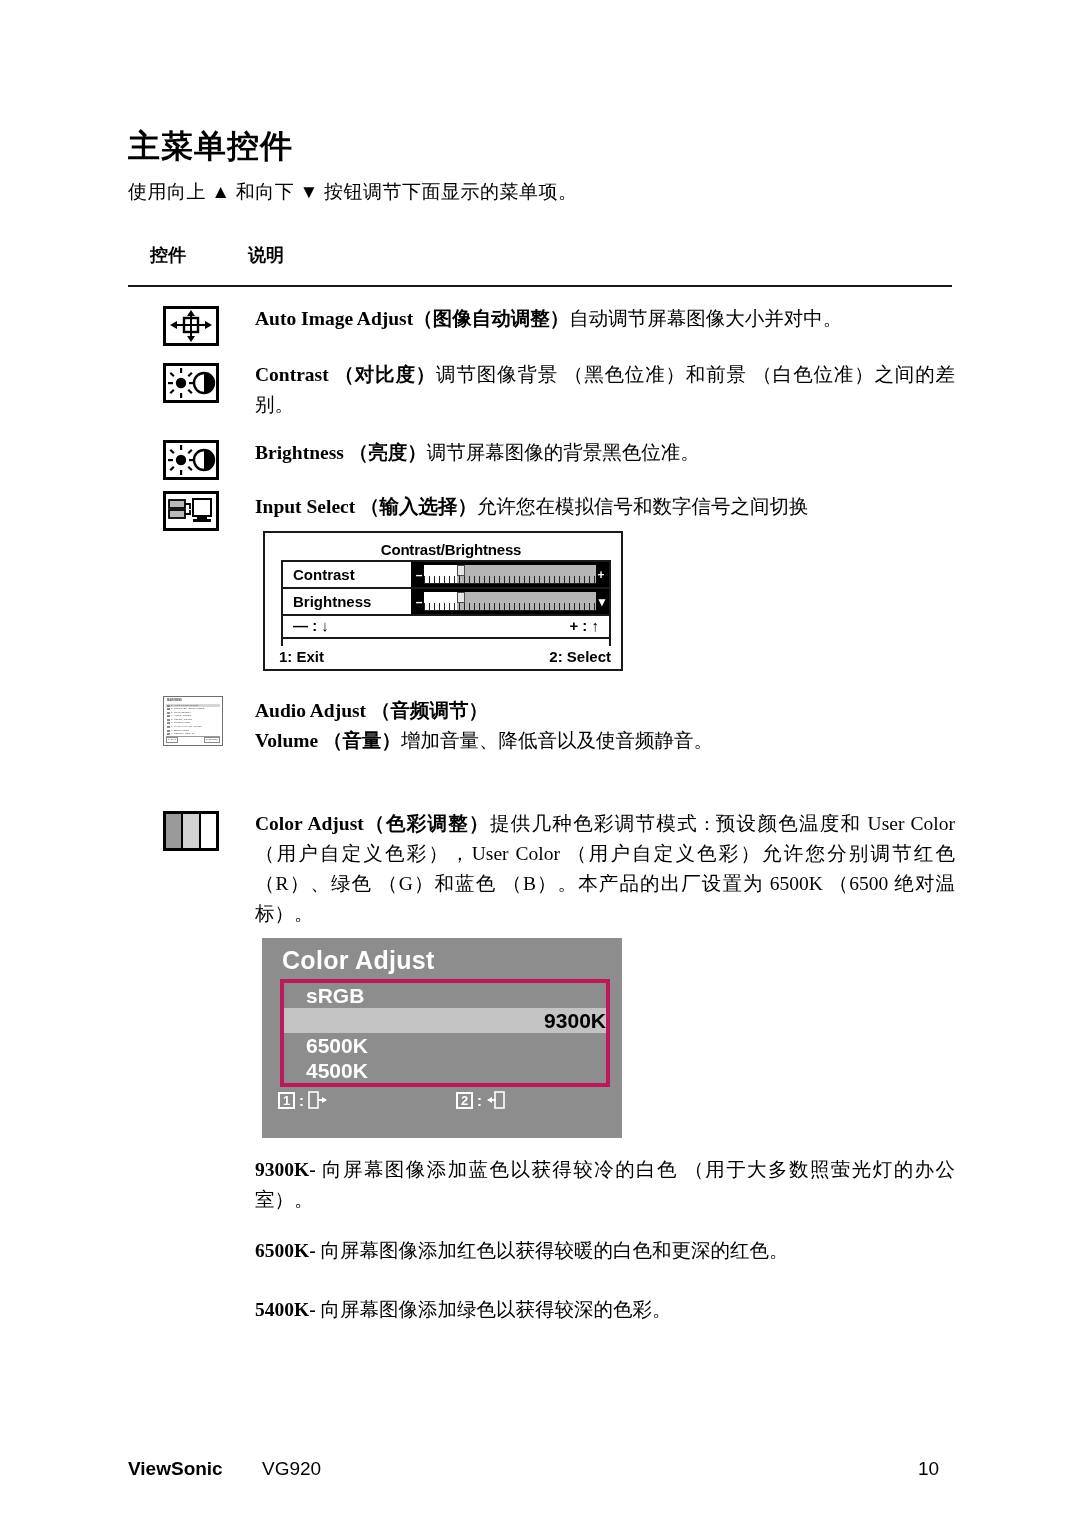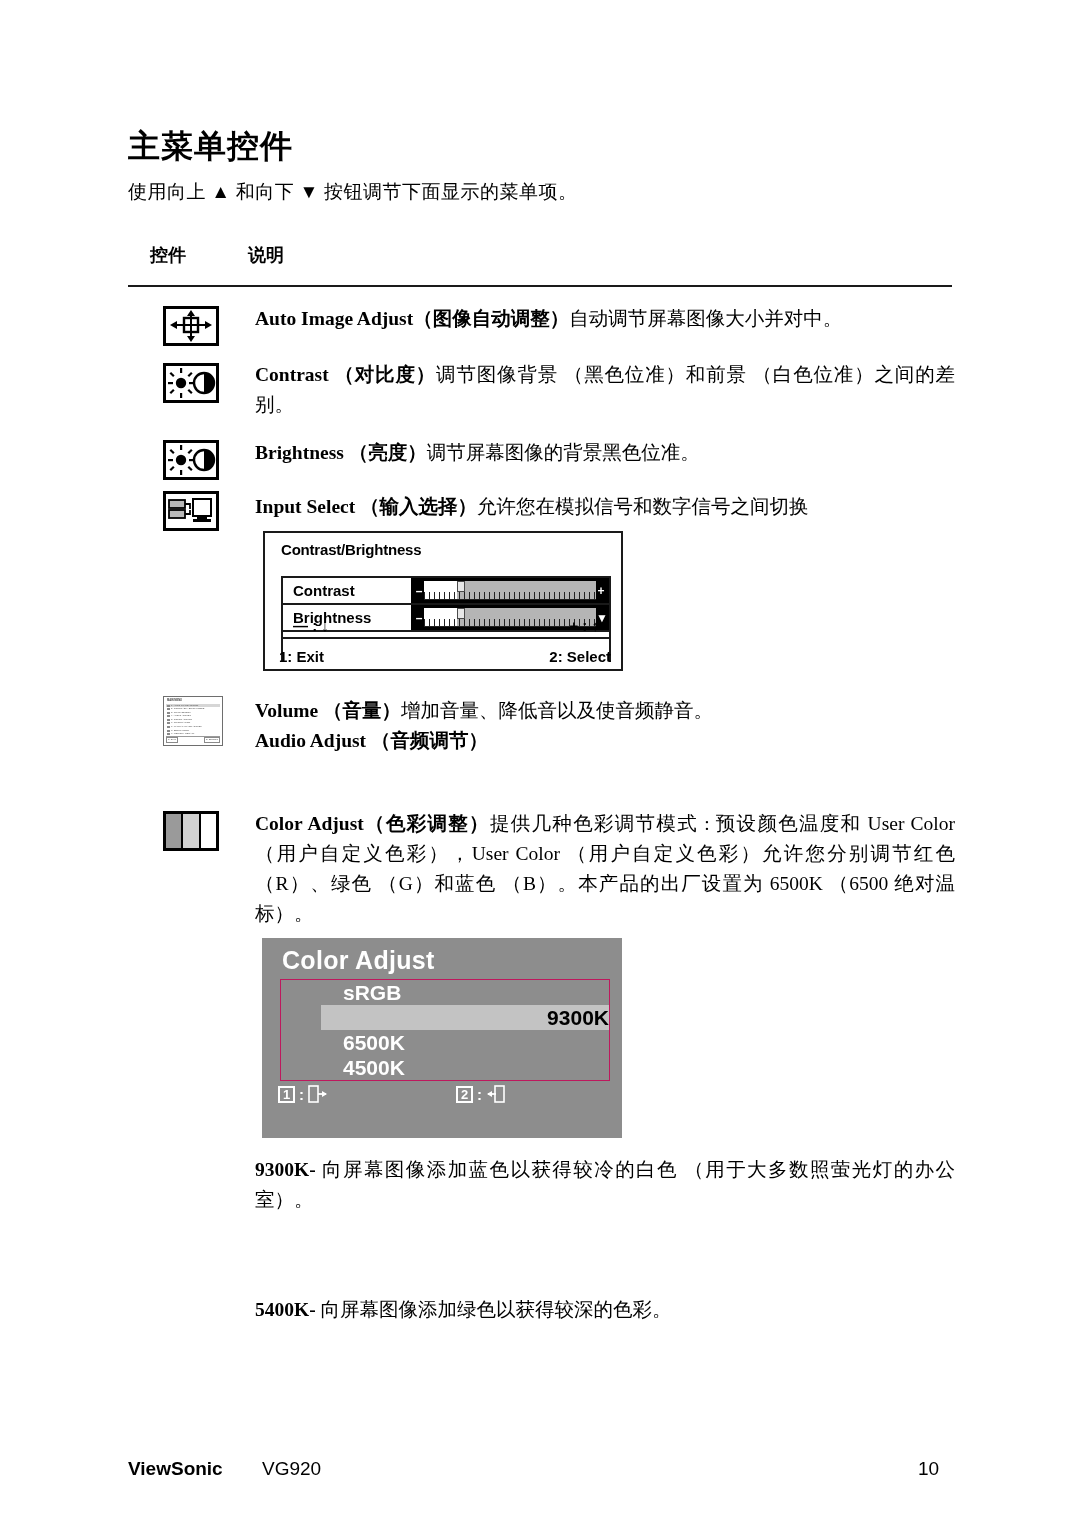--- a/index.html
+++ b/index.html
@@ -175,22 +175,23 @@
     width: 360px;
     height: 140px;
     background: #ffffff;
     border: 2px solid #1a1a1a;
     box-sizing: border-box;
     font-family: "Liberation Sans", "DejaVu Sans", sans-serif;
   }
   .osd-cb .osd-head {
     font-size: 15px;
     font-weight: bold;
-    margin: 8px 0 18px 16px;
+    margin: 8px 0 2px 16px;
     letter-spacing: -0.2px;
+    text-align: center;
   }
   .osd-cb .osd-body {
     margin: 0 10px 0 16px;
     border: 2px solid #1a1a1a;
     border-bottom: none;
     height: 86px;
     box-sizing: border-box;
     position: relative;
   }
   .osd-row {
@@ -301,23 +302,22 @@
   }
   .osd-ca .ca-title {
     color: #ffffff;
     font-size: 25px;
     font-weight: bold;
     margin: 8px 0 4px 20px;
     letter-spacing: 0.3px;
   }
   .osd-ca .ca-list {
     margin: 0 12px 0 18px;
-    border: 1px solid #be185d;
-    box-sizing: border-box;
-    padding-left: 40px;
+    border: 4px solid #be185d;
+    box-sizing: border-box;
   }
   .osd-ca .ca-item {
     color: #ffffff;
     font-size: 21px;
     font-weight: bold;
     line-height: 25px;
     padding-left: 22px;
     background: #8d8d8d;
   }
   .osd-ca .ca-item.sel {
@@ -526,24 +526,24 @@
         <div class="mt-item">9. MEMORY RECALL</div>
       </div>
       <div class="mt-foot">
         <span>1: EXIT</span>
         <span>2: SELECT</span>
       </div>
     </div>
   </div>
   <div class="row-text" style="top:688px;">
     <div>
+      <b>Audio Adjust</b>&nbsp;<span class="cjk-b">（音频调节）</span>
+    </div>
+    <div>
       <b>Volume</b>&nbsp;<span class="cjk-b">（音量）</span><span>增加音量、降低音以及使音频静音。</span>
-    </div>
-    <div>
-      <b>Audio Adjust</b>&nbsp;<span class="cjk-b">（音频调节）</span>
     </div>
   </div>
 
   <div class="row-icon" style="top:803px;">
     <div class="color-ico">
       <i class="cbar1"></i>
       <i class="cbar2"></i>
       <i class="cbar3"></i>
     </div>
   </div>
@@ -577,20 +577,23 @@
           <line x1="10" y1="9" x2="2" y2="9" stroke="#ffffff" stroke-width="1.8"></line>
           <polygon points="1,9 6,6 6,12" fill="#ffffff"></polygon>
         </svg>
       </span>
     </div>
   </div>
 
   <div class="row-text" style="top:1147px;">
     <b>9300K-</b>&nbsp;<span>向屏幕图像添加蓝色以获得较冷的白色 （用于大多数照萤光灯的办公室）。</span>
   </div>
+  <div class="row-text" style="top:1228px;">
+    <b>6500K-</b>&nbsp;<span>向屏幕图像添加红色以获得较暖的白色和更深的红色。</span>
+  </div>
   <div class="row-text" style="top:1287px;">
     <b>5400K-</b>&nbsp;<span>向屏幕图像添加绿色以获得较深的色彩。</span>
   </div>
 
   <div class="footer-brand">ViewSonic</div>
   <div class="footer-model">VG920</div>
   <div class="footer-page">10</div>
 
 </div>
 

